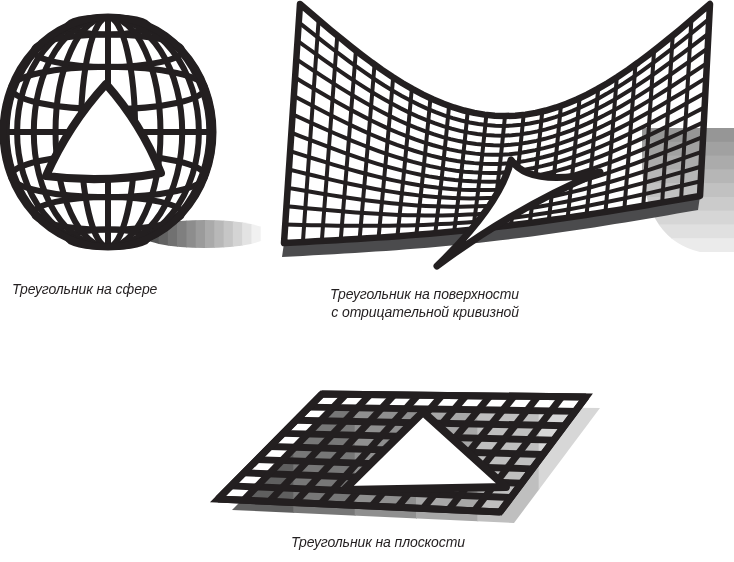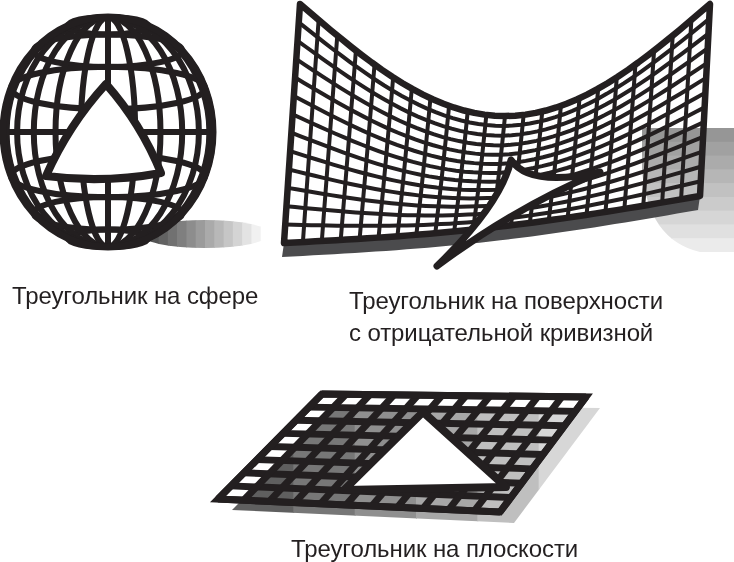--- a/index.html
+++ b/index.html
@@ -14,34 +14,35 @@
     overflow: hidden;
     font-family: "Liberation Sans", sans-serif;
   }
   .figure {
     position: absolute;
   }
   .caption {
     position: absolute;
     color: #231f20;
     font-family: "Liberation Sans", sans-serif;
-    font-size: 24px;
+    font-size: 14px;
     line-height: 1.32;
     white-space: pre;
     letter-spacing: -0.1px;
+    font-style: italic;
   }
   #caption-sphere {
     left: 12px;
     top: 280px;
     text-align: left;
   }
   #caption-saddle {
-    left: 349px;
+    left: 330px;
     top: 285px;
-    text-align: left;
+    text-align: right;
   }
   #caption-plane {
     left: 291px;
     top: 533px;
     text-align: left;
   }
   svg { display: block; overflow: visible; }
 </style>
 </head>
 <body>

